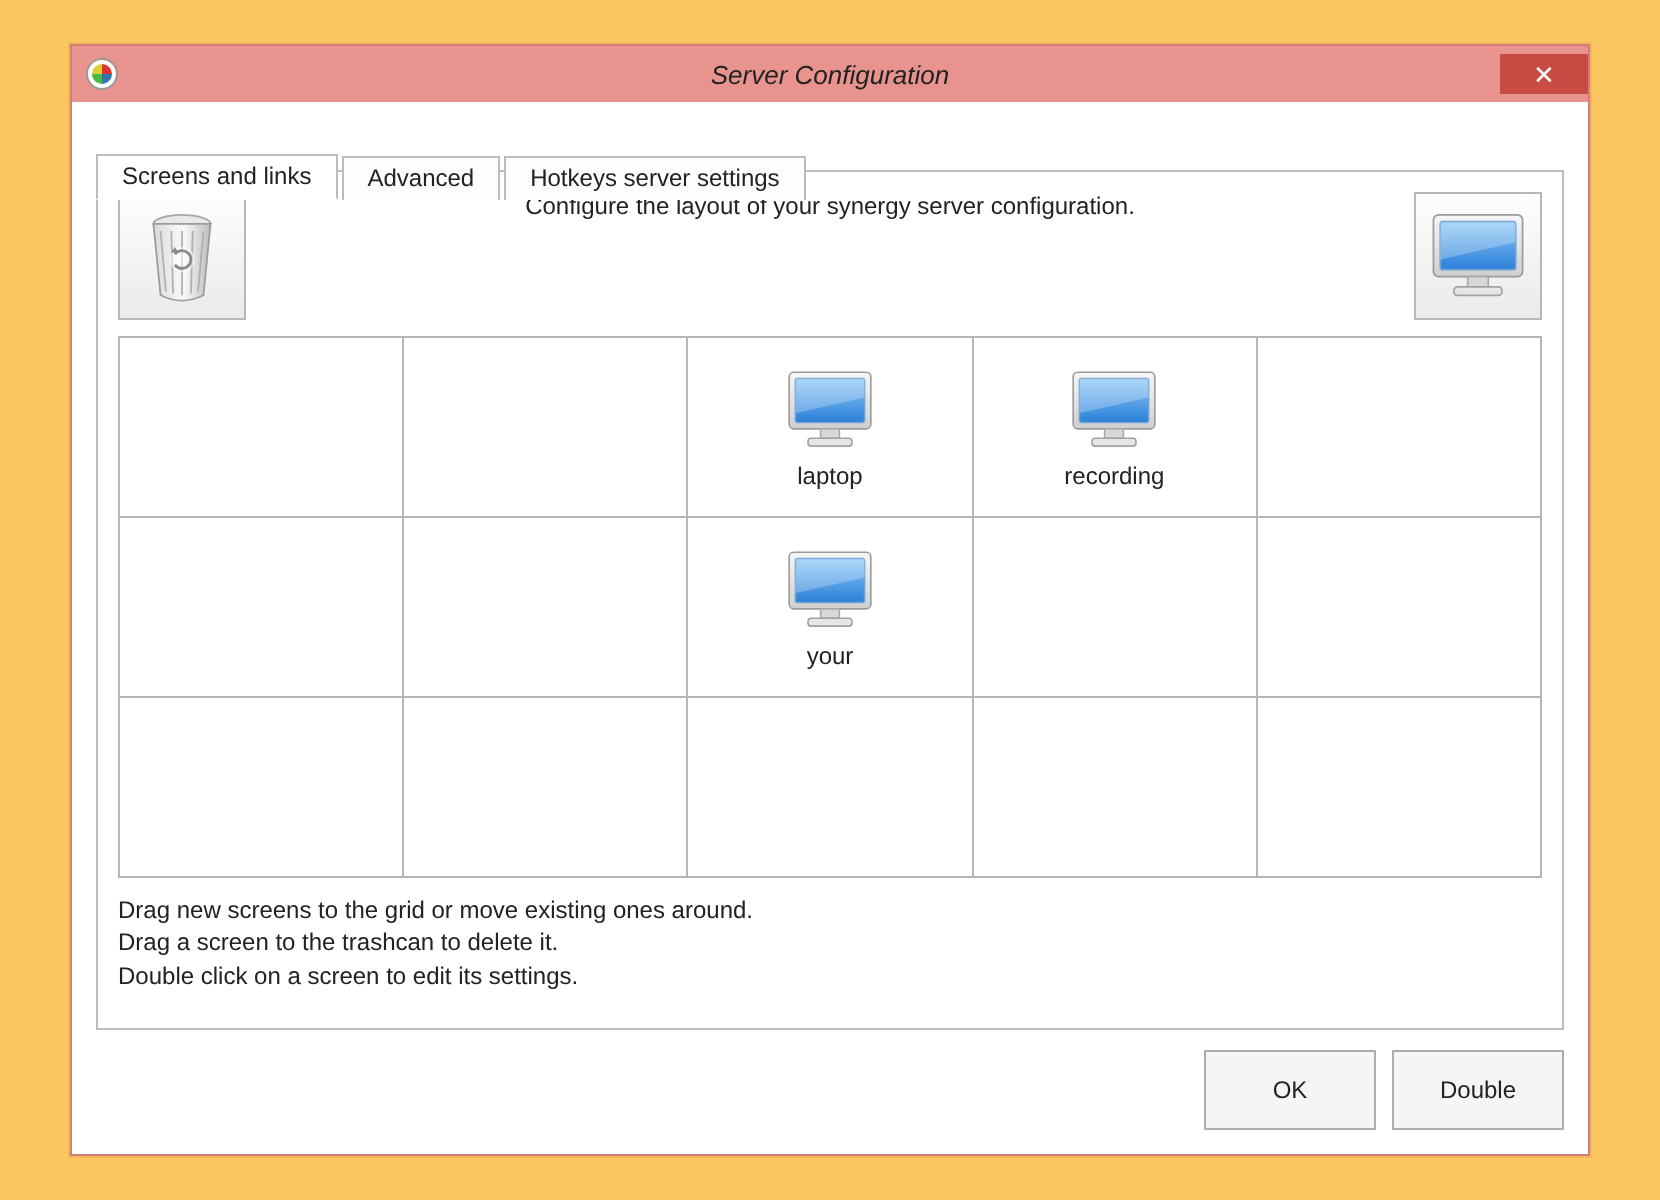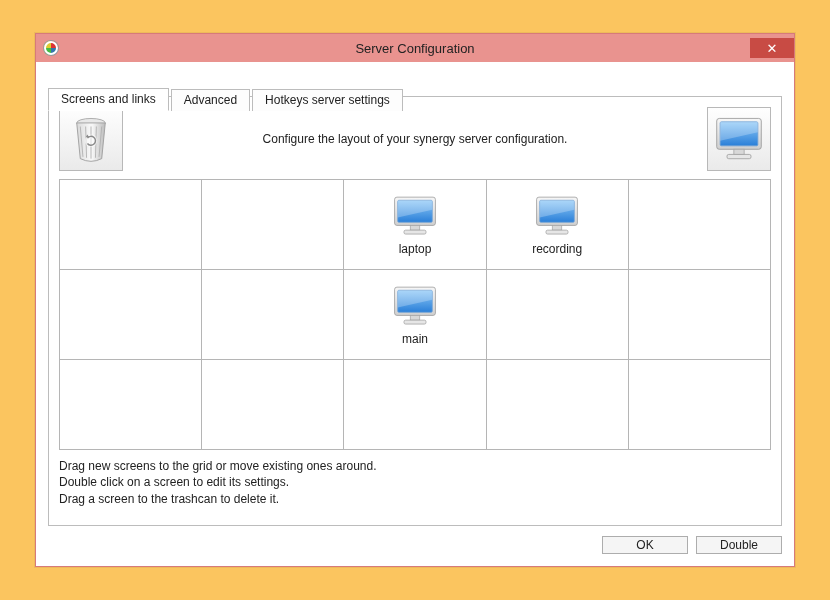--- a/index.html
+++ b/index.html
@@ -35,20 +35,21 @@
       border-radius: 50%;
       background: conic-gradient(#d33 0 90deg, #37a 90deg 180deg, #4b4 180deg 270deg, #dc3 270deg 360deg);
       box-shadow: inset 0 0 0 2px #fff, 0 0 0 1px #999;
     }
     .titlebar .title {
       position: absolute;
       left: 0; right: 0;
       text-align: center;
       font-size: 13px;
       pointer-events: none;
+      font-style: italic;
     }
     .titlebar .close {
       margin-left: auto;
       width: 44px;
       height: 20px;
       background: #c84b44;
       color: #fff;
       display: flex;
       align-items: center;
       justify-content: center;
@@ -82,21 +83,21 @@
       z-index: 2;
       border-bottom: 1px solid #fff;
     }
     .tab-panel {
       border: 1px solid #bcbcbc;
       padding: 10px 10px 12px 10px;
       background: #fff;
     }
     .toolbar-row {
       display: flex;
-      align-items: center;
+      align-items: flex-start;
       margin-bottom: 8px;
     }
     .square-btn {
       width: 64px;
       height: 64px;
       border: 1px solid #b8b8b8;
       background: linear-gradient(#fefefe, #eaeaea);
       display: flex;
       align-items: center;
       justify-content: center;
@@ -141,21 +142,21 @@
       padding: 2px 0 6px 0;
     }
     .dialog-buttons {
       display: flex;
       justify-content: flex-end;
       gap: 8px;
       margin-top: 10px;
     }
     .btn {
       min-width: 86px;
-      height: 18px;
+      height: 40px;
       border: 1px solid #adadad;
       background: #f5f5f5;
       font-size: 12px;
       color: #222;
       cursor: pointer;
       padding: 0 14px;
     }
   </style>
 </head>
 <body>
@@ -255,35 +256,35 @@
             </svg>
             <div>recording</div>
           </div>
           <div class="cell"></div>
           <div class="cell"></div>
           <div class="cell"></div>
           <div class="cell">
             <svg class="monitor-svg small">
               <use href="#monitor"></use>
             </svg>
-            <div>main</div>
+            <div>your</div>
           </div>
           <div class="cell"></div>
           <div class="cell"></div>
           <div class="cell"></div>
           <div class="cell"></div>
           <div class="cell"></div>
           <div class="cell"></div>
           <div class="cell"></div>
         </div>
 
       <div class="hints">
         <div>Drag new screens to the grid or move existing ones around.</div>
+        <div>Drag a screen to the trashcan to delete it.</div>
         <div>Double click on a screen to edit its settings.</div>
-        <div>Drag a screen to the trashcan to delete it.</div>
       </div>
 
     </div>
 
     <div class="dialog-buttons">
       <button class="btn">OK</button>
       <button class="btn">Double</button>
     </div>
   </div>
 </div>

